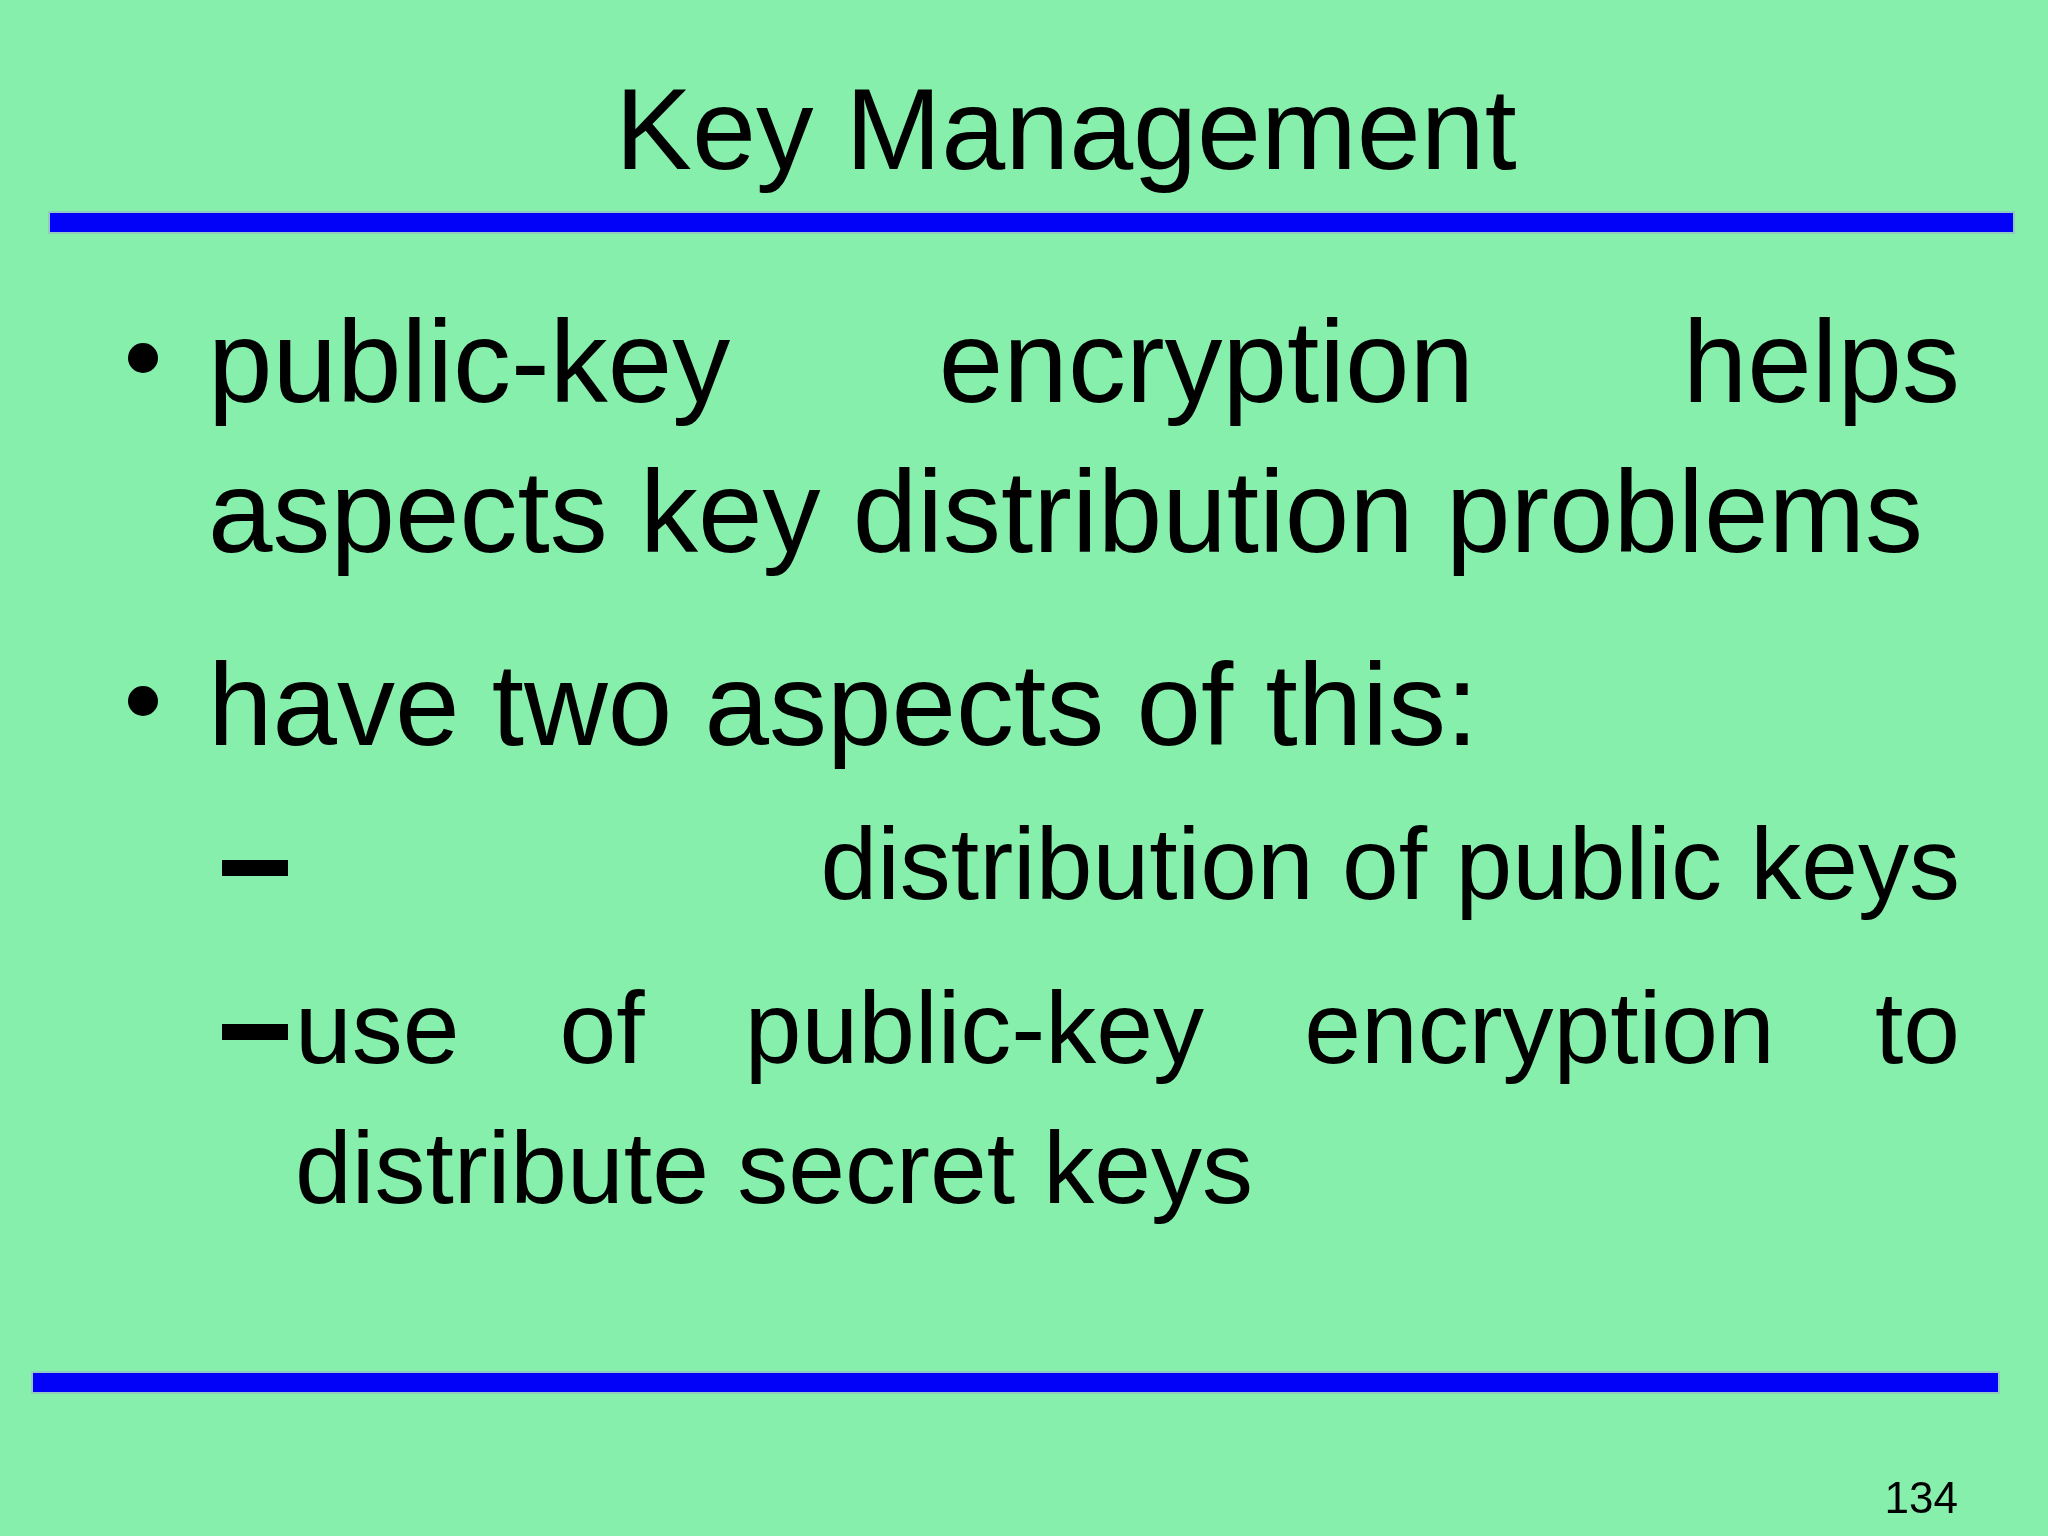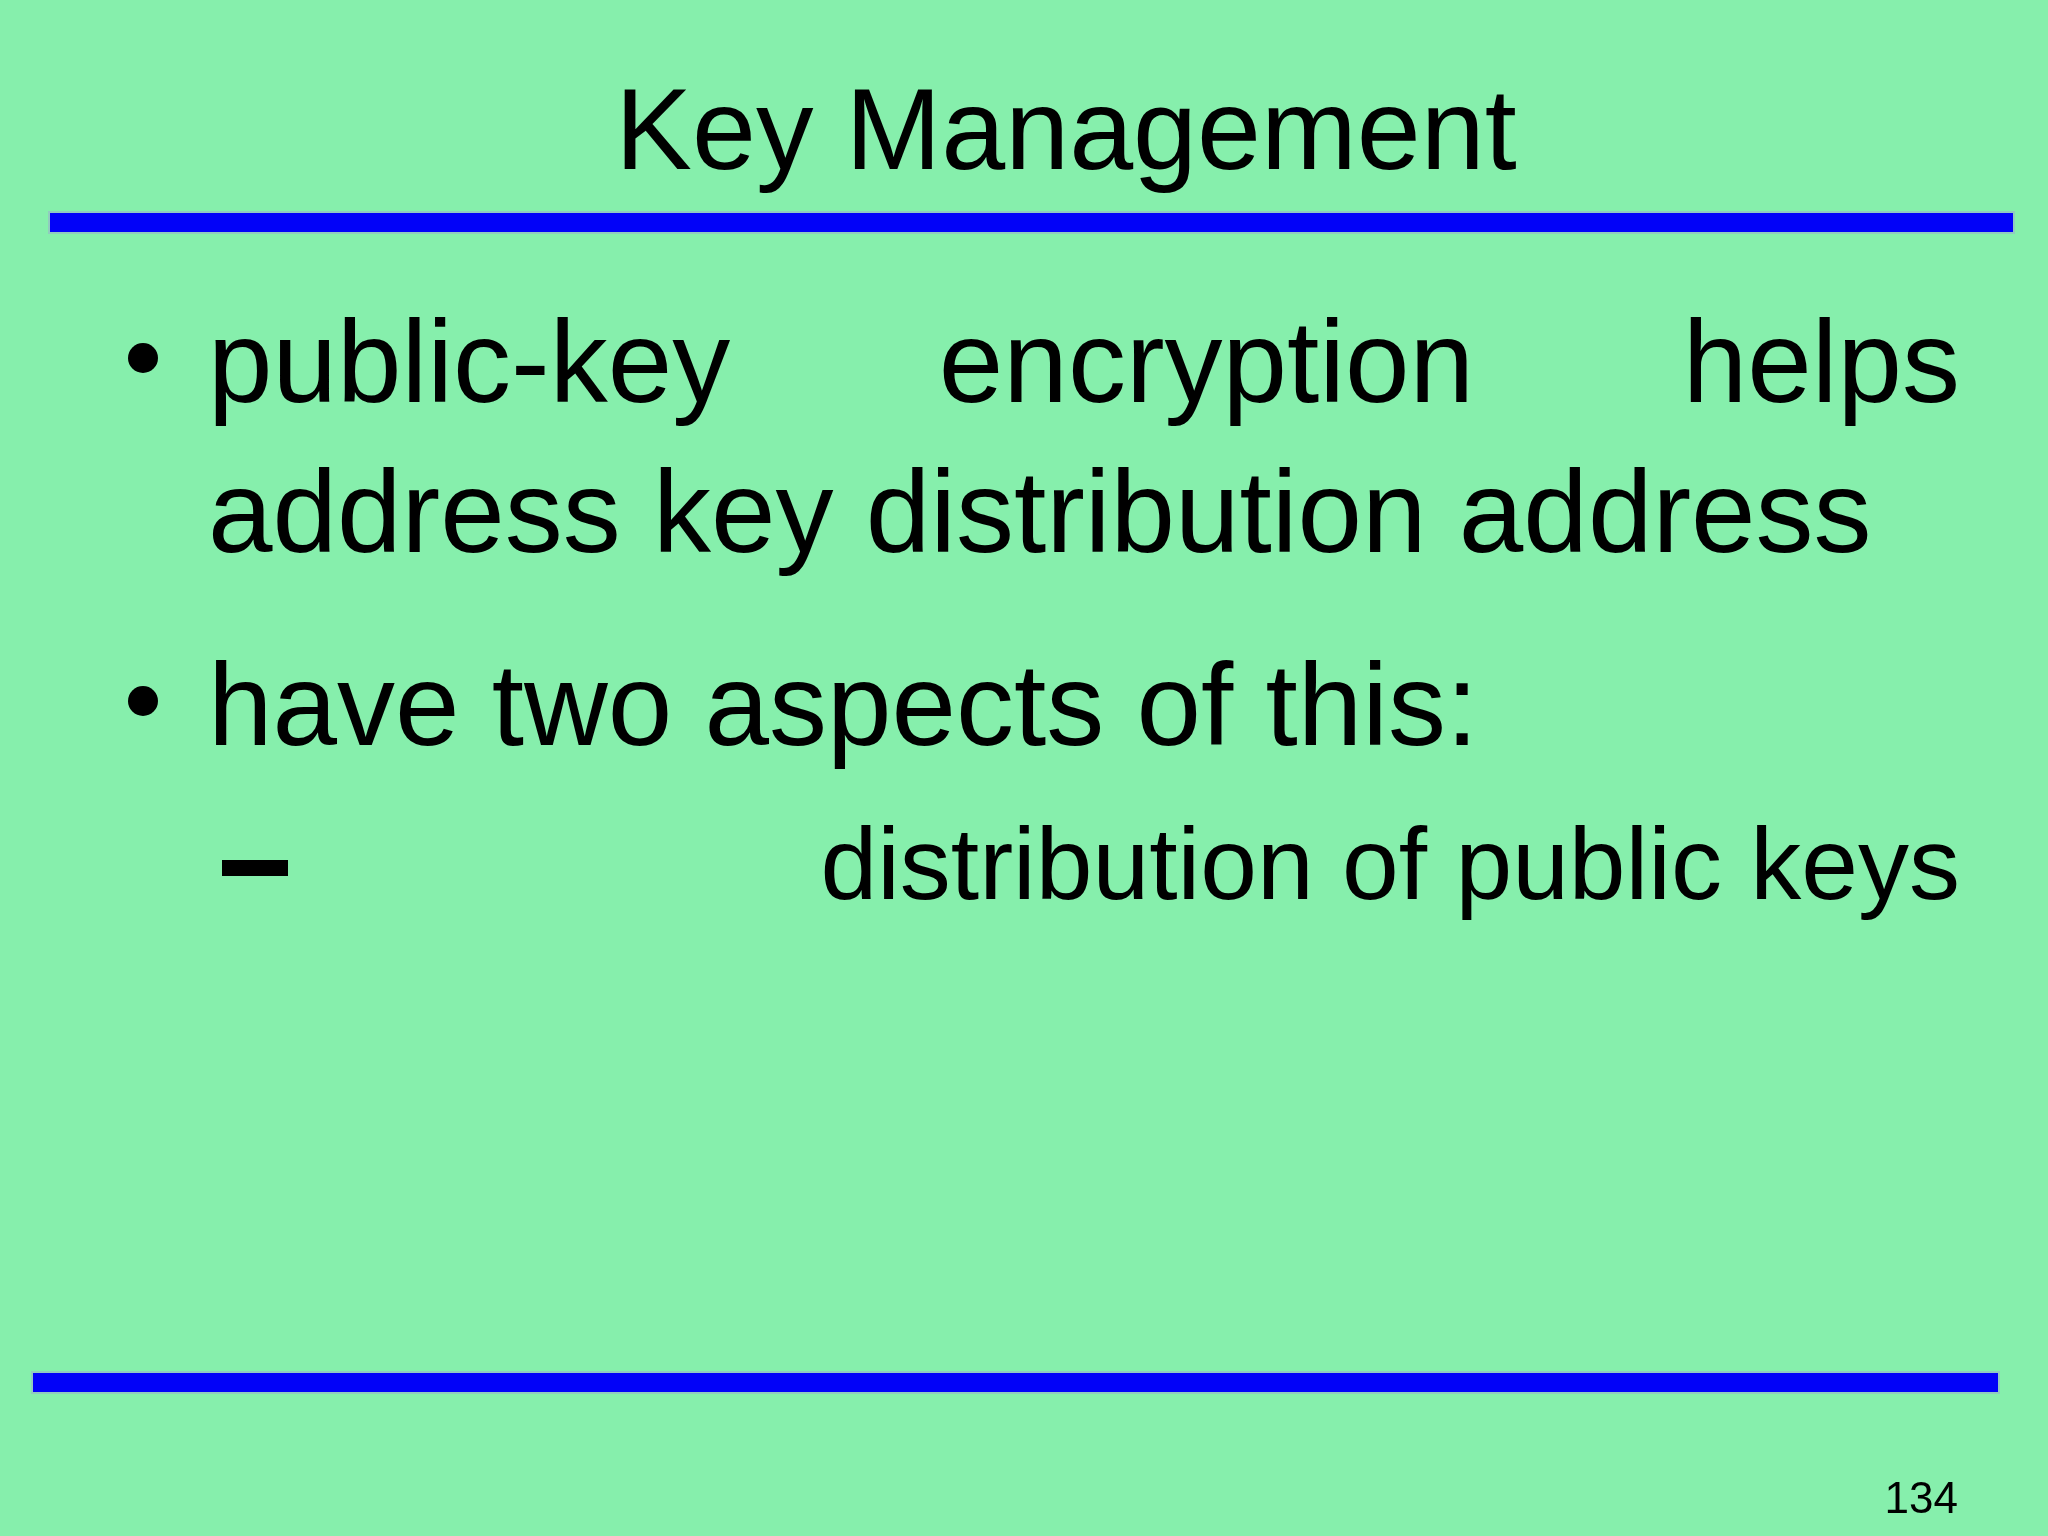--- a/index.html
+++ b/index.html
@@ -73,31 +73,36 @@
 
 <div class="slide">
 
   <div class="title">Key Management</div>
 
   <div class="rule rule-top" style="background: rgb(2, 2, 248);"></div>
 
   <div class="para l1 p1">
     <span class="marker dot"></span>
     <div class="line fill">public-key encryption helps</div>
-    <div class="line">address key distribution address</div>
+    <div class="line">aspects key distribution problems</div>
   </div>
 
   <div class="para l1 p2">
     <span class="marker dot"></span>
     <div class="line">have two aspects of this:</div>
   </div>
 
   <div class="para l2 p3">
     <span class="marker dash"></span>
     <div class="line">distribution of public keys</div>
   </div>
 
+  <div class="para l2 p4">
+    <span class="marker dash"></span>
+    <div class="line fill">use of public-key encryption to</div>
+    <div class="line">distribute secret keys</div>
+  </div>
 
   <div class="rule rule-bottom" style="background: rgb(2, 2, 248);"></div>
 
   <div class="page-number">134</div>
 
 </div>
 
 </body></html>

